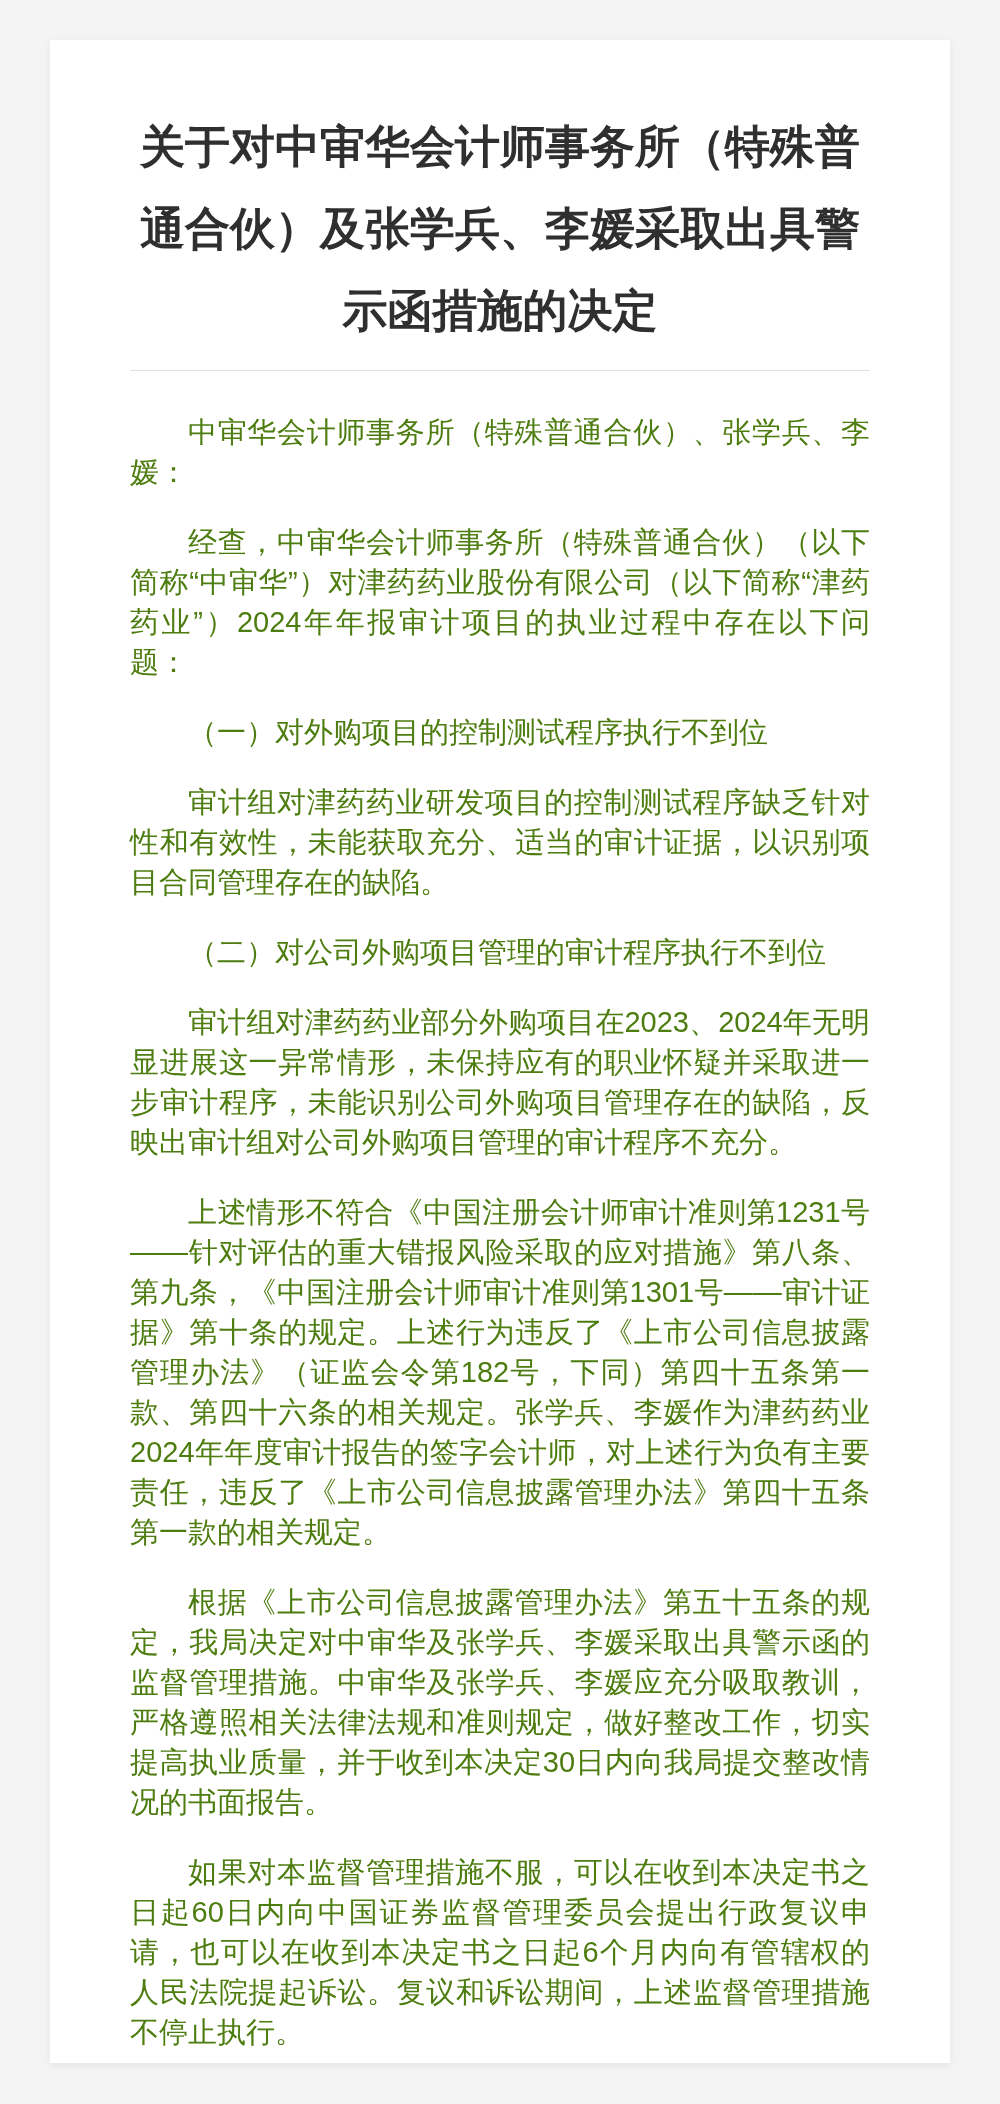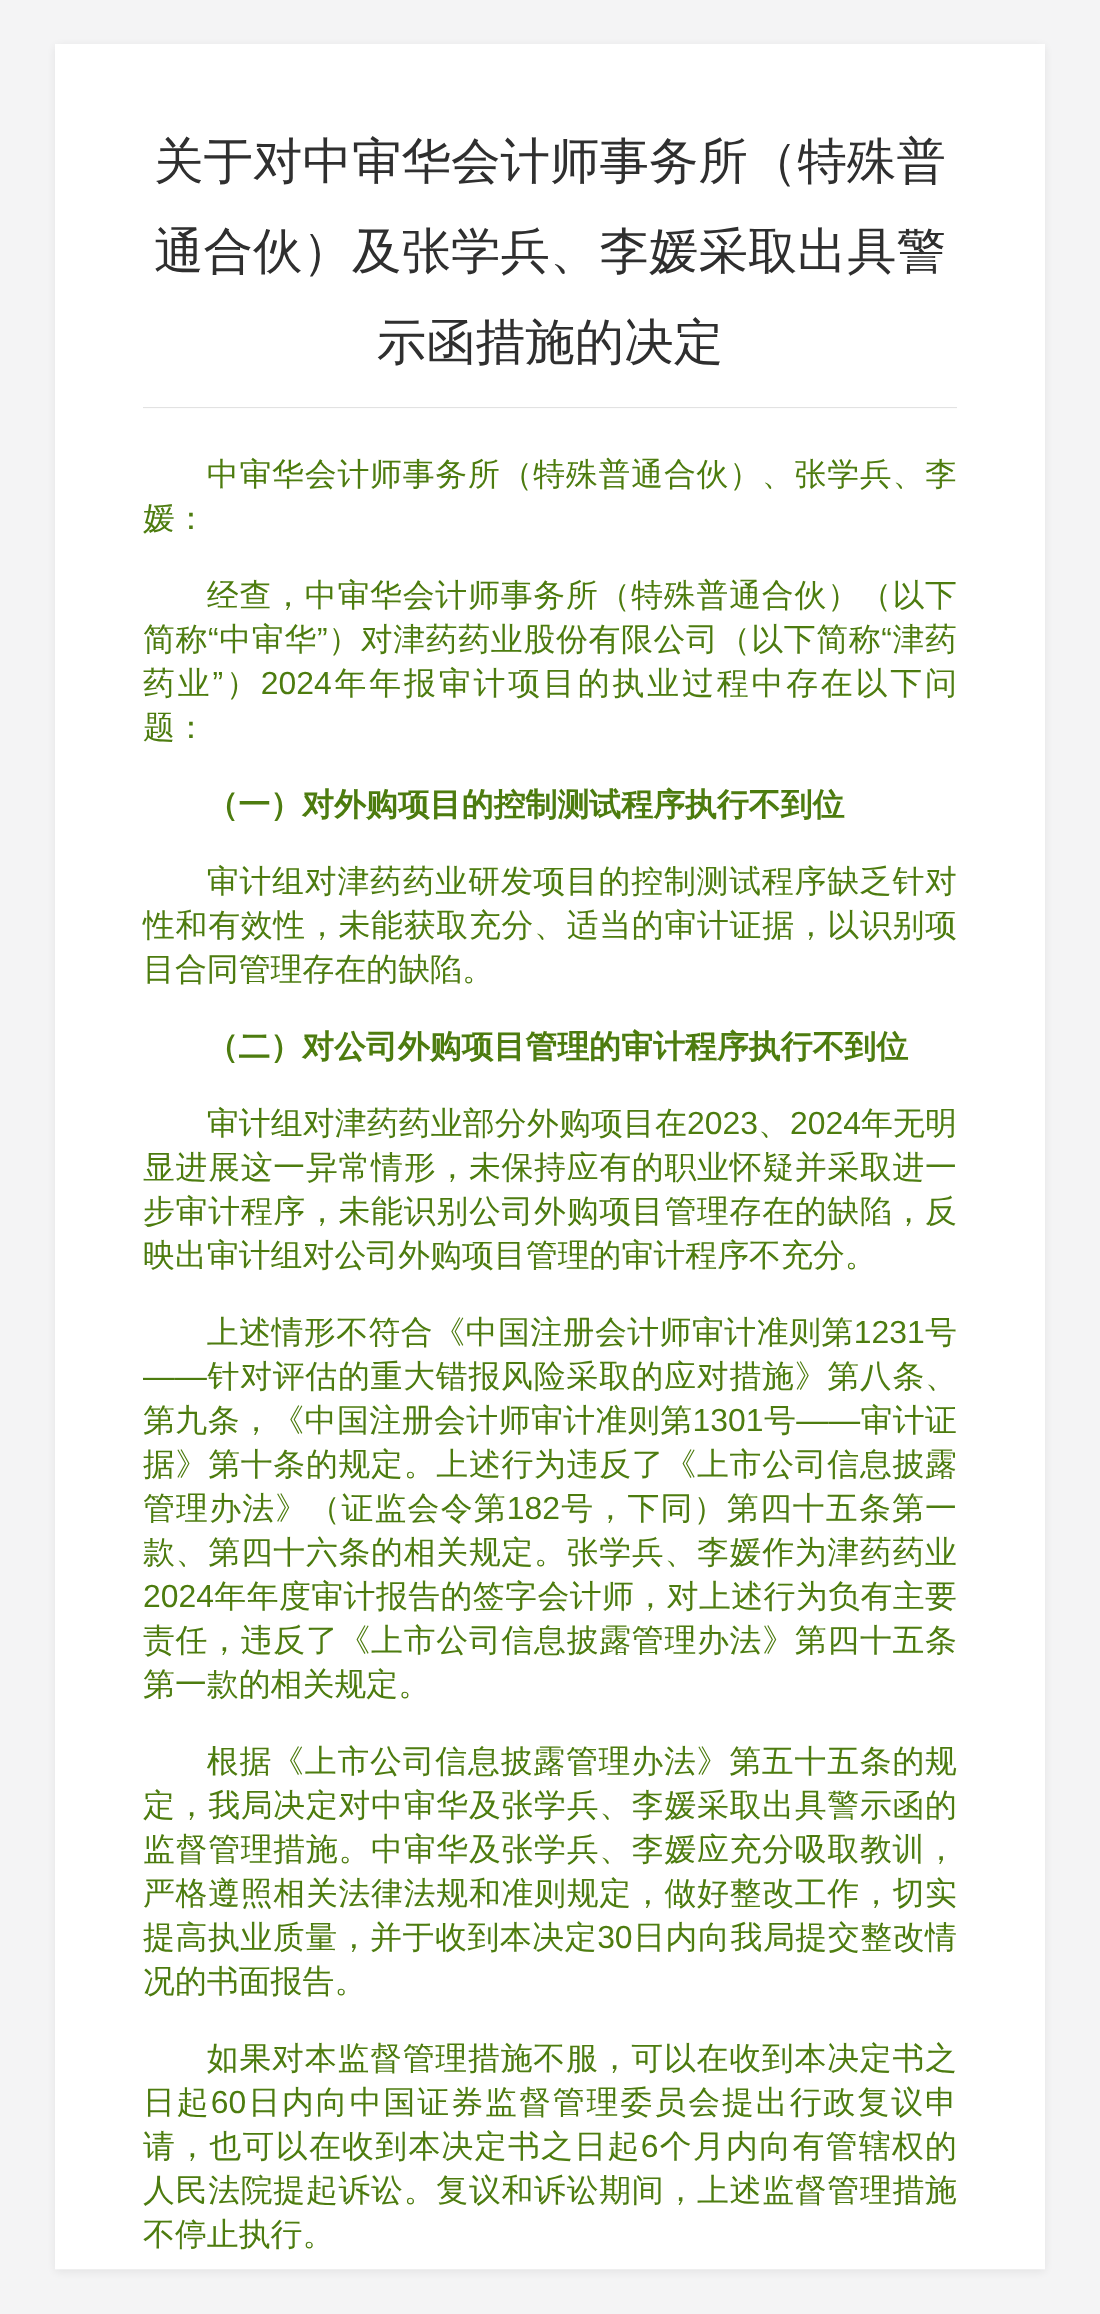--- a/index.html
+++ b/index.html
@@ -21,21 +21,21 @@
     position: relative;
     top: 40px;
     background: #ffffff;
     box-shadow: 0 2px 8px rgba(0,0,0,0.07);
     padding: 66px 80px 0;
   }
   .title {
     margin: 0;
     font-size: 45px;
     line-height: 82px;
-    font-weight: normal;
+    font-weight: bold;
     text-align: center;
     color: #2f2f2f;
   }
   .divider {
     border: none;
     border-top: 1px solid #e2e2e2;
     margin: 18px 0 0 0;
     height: 0;
   }
   .content {
@@ -49,21 +49,21 @@
     text-indent: 2em;
     text-align: justify;
   }
   .content p.salutation {
     margin-top: 0;
   }
   .para-list {
     display: contents;
   }
   .content p.heading {
-    font-weight: bold;
+    font-weight: normal;
   }
   .content p.signature {
     text-align: right;
     text-indent: 0;
     margin-top: 55px;
   }
   .content p.date {
     text-align: right;
     text-indent: 0;
     margin-top: 30px;

